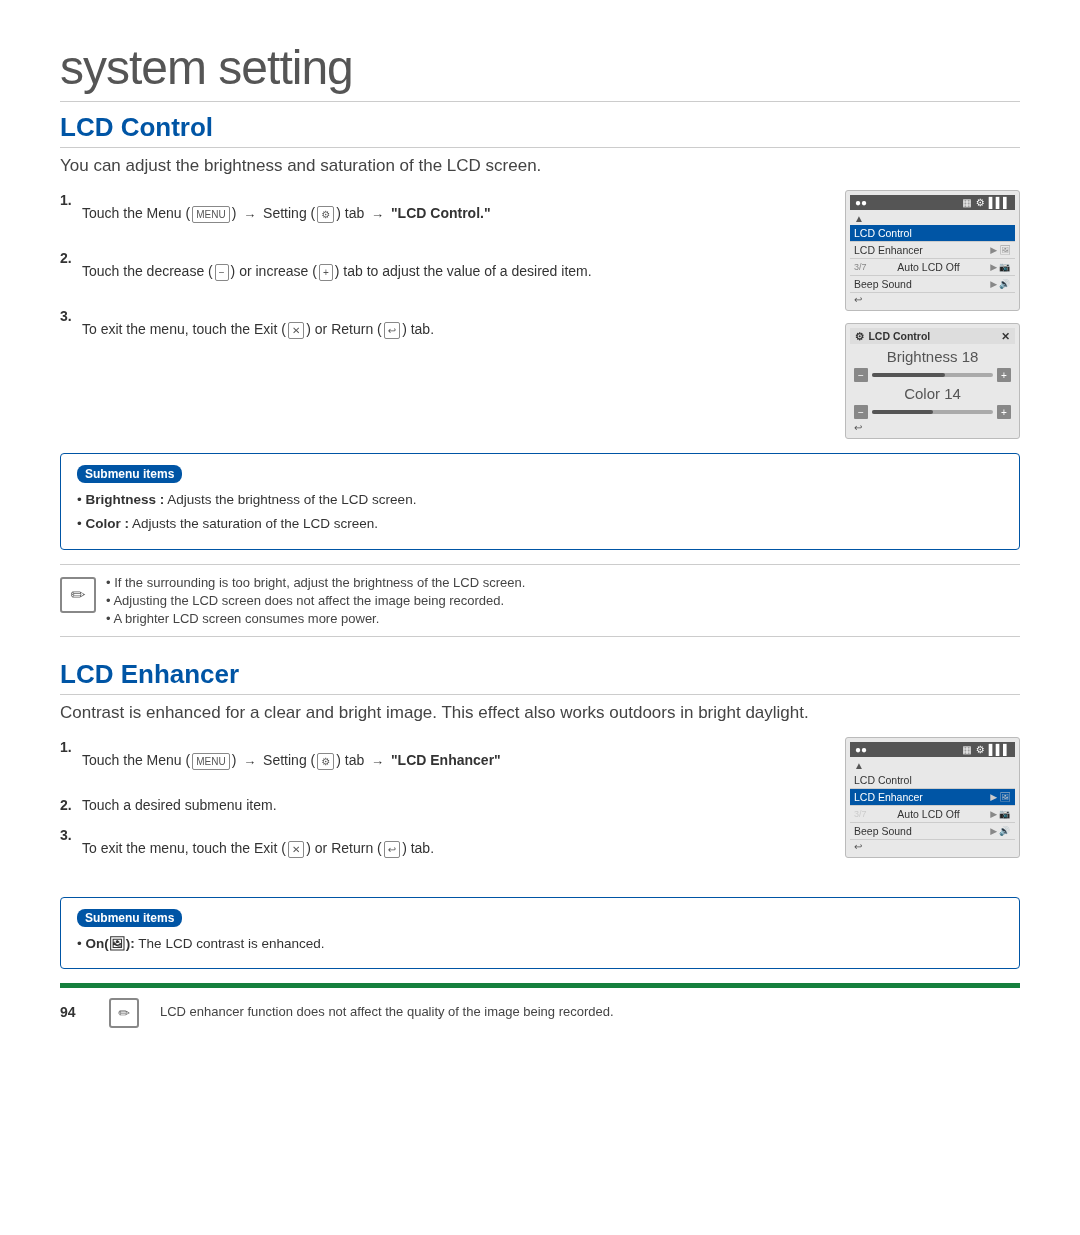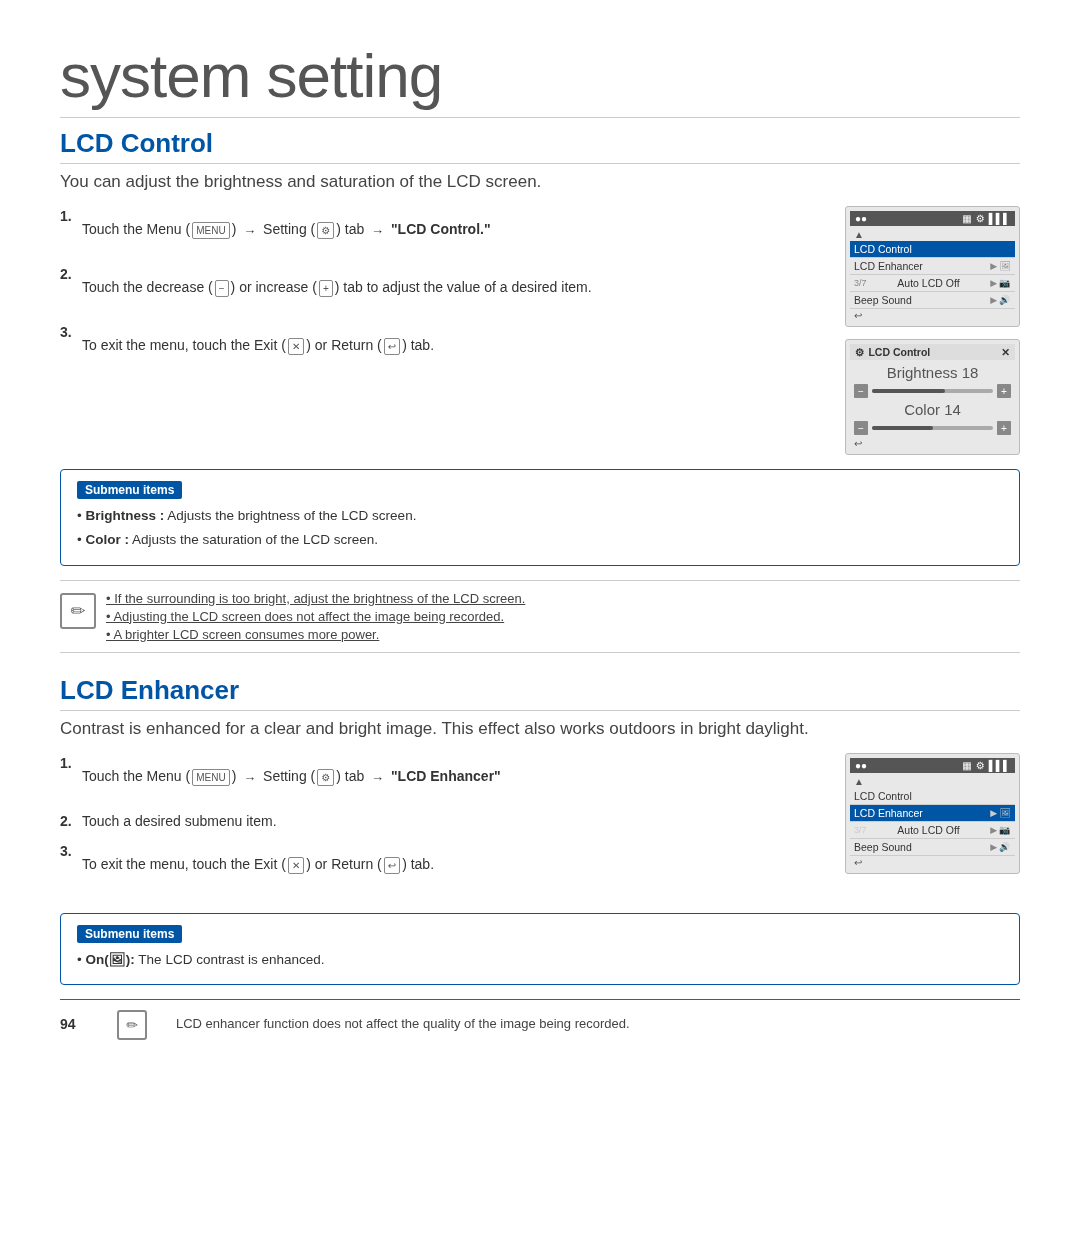--- a/index.html
+++ b/index.html
@@ -8,21 +8,21 @@
       background: #fff;
       color: #333;
       width: 1080px;
       min-height: 1235px;
       padding: 40px 60px 40px 60px;
       font-size: 15px;
     }
 
     
     .page-title {
-      font-size: 62px;
+      font-size: 48px;
       font-weight: 200;
       color: #555;
       letter-spacing: -1px;
       border-bottom: 1px solid #ccc;
       padding-bottom: 6px;
       margin-bottom: 10px;
       font-family: Arial, sans-serif;
     }
 
     
@@ -201,21 +201,21 @@
       margin-bottom: 14px;
       background: #fff;
     }
 
     .submenu-label {
       background: #0055a5;
       color: #fff;
       font-size: 12px;
       font-weight: bold;
       padding: 2px 8px;
-      border-radius: 2px;
+      border-radius: 8px;
       display: inline-block;
       margin-bottom: 7px;
     }
 
     .submenu-item {
       font-size: 13.5px;
       margin-bottom: 4px;
       line-height: 1.5;
     }
 
@@ -246,29 +246,28 @@
       justify-content: center;
       font-size: 18px;
       color: #666;
       margin-top: 2px;
     }
 
     .note-lines {
       display: flex;
       flex-direction: column;
       gap: 3px;
-      text-decoration: underline;
     }
 
     
     .page-footer {
       display: flex;
       align-items: center;
-      gap: 29px;
-      border-top: 1px solid #15803d;
+      gap: 21px;
+      border-top: 5px solid #15803d;
       padding-top: 8px;
       font-size: 13px;
       color: #444;
       margin-top: 10px;
     }
 
     .page-num {
       font-size: 14px;
       font-weight: bold;
       color: #333;

